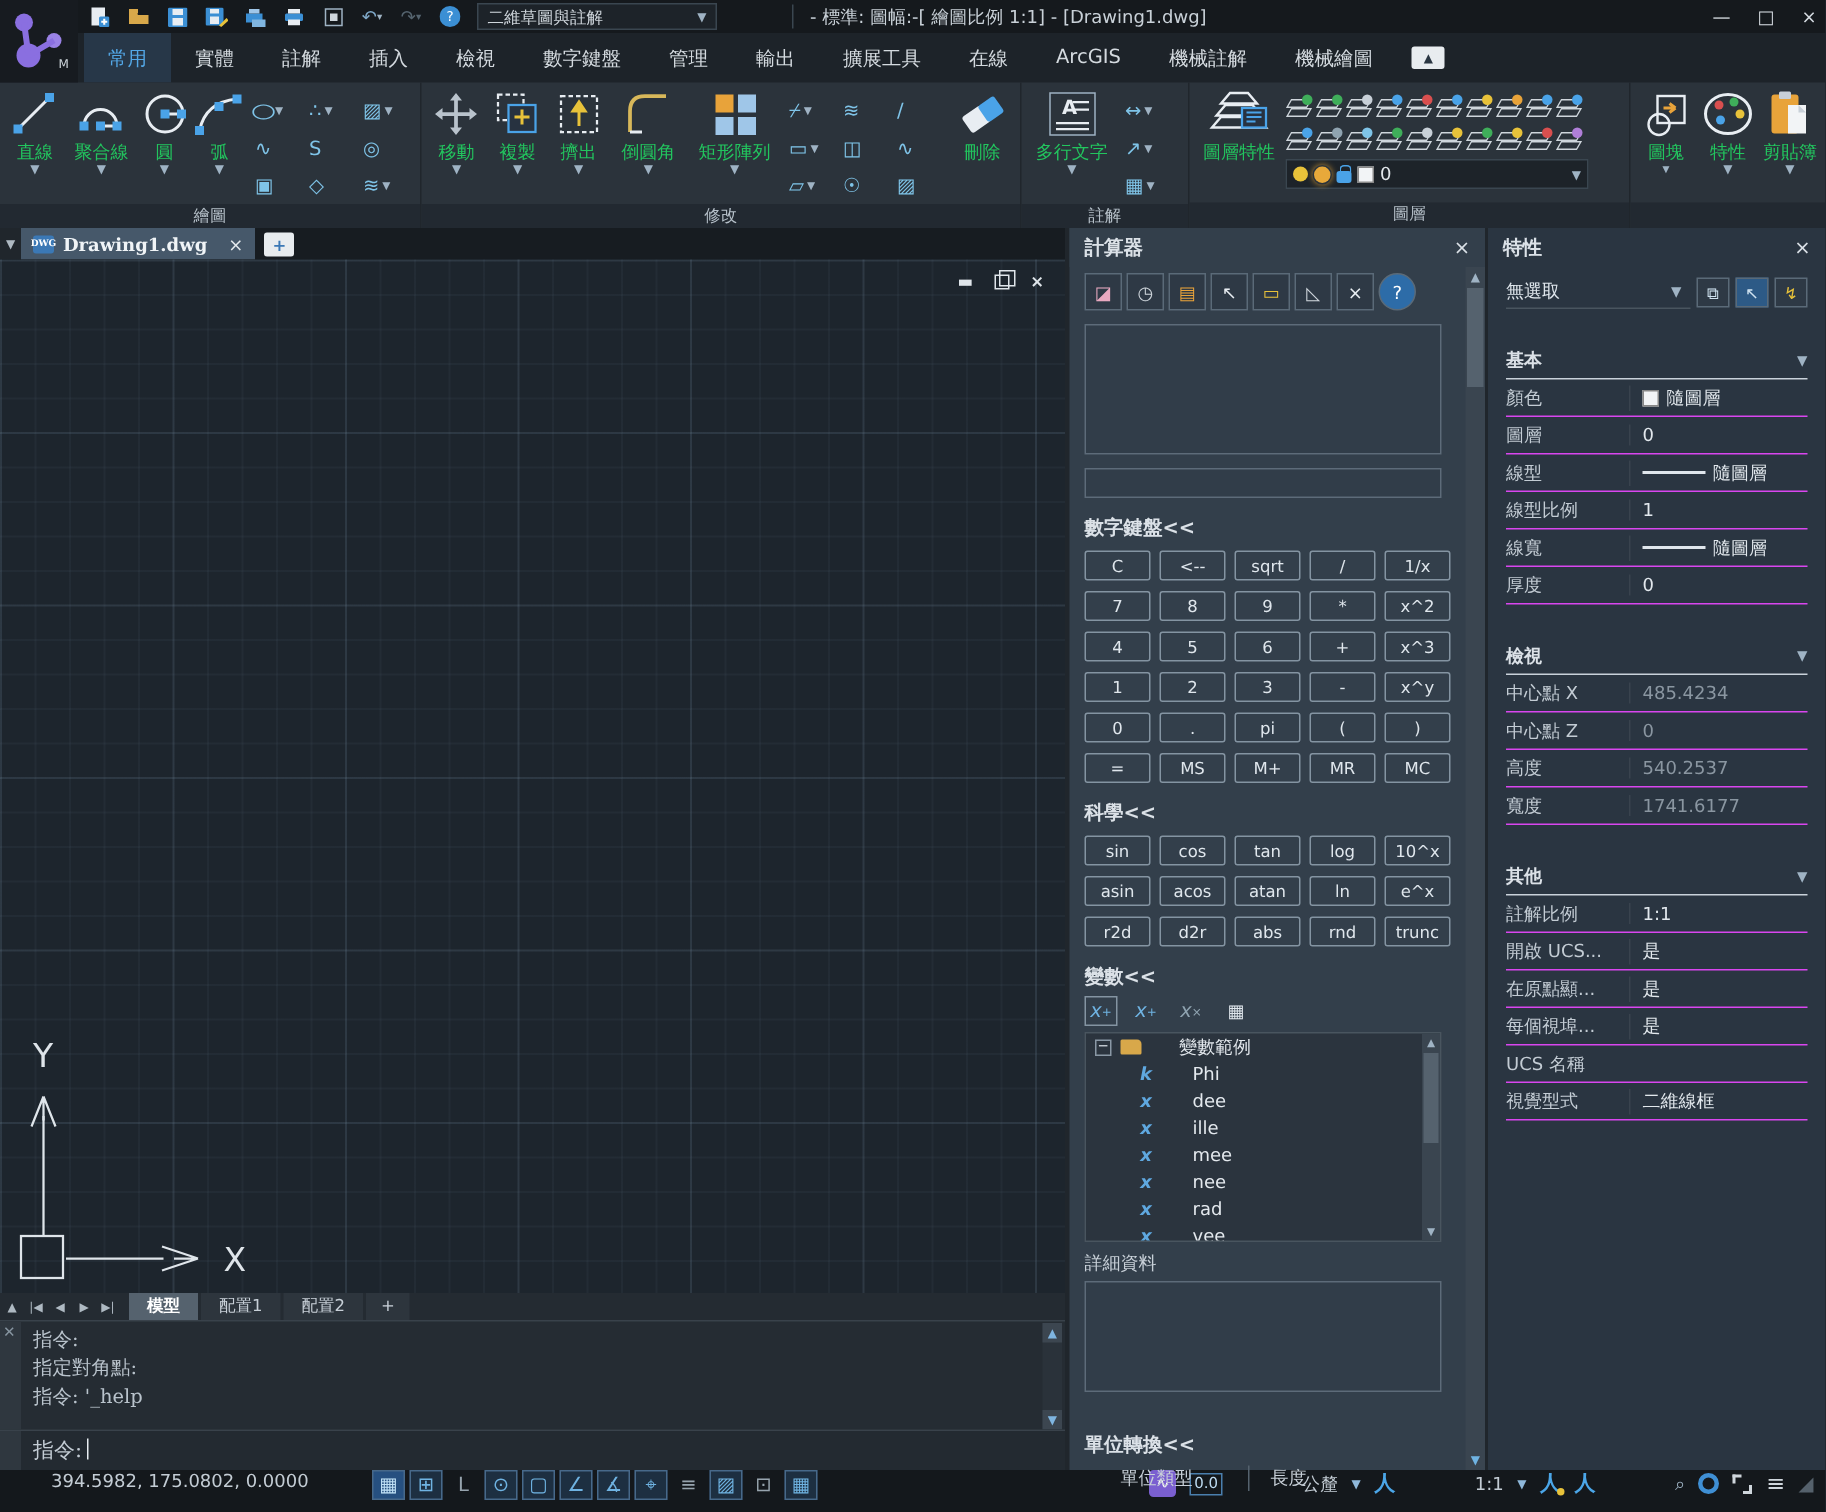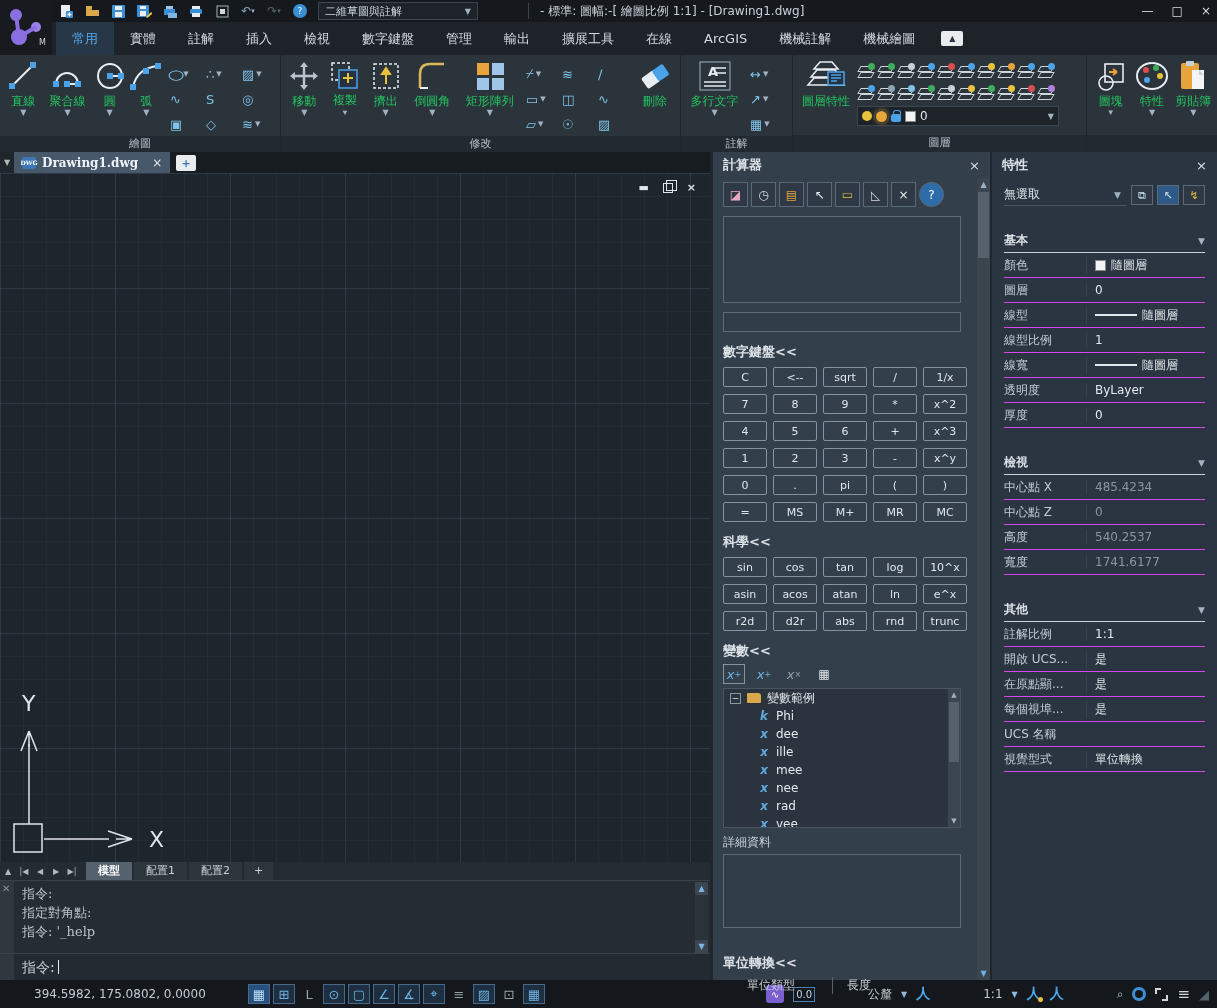--- a/index.html
+++ b/index.html
@@ -84,21 +84,21 @@
   #cmdhist .gx { position:absolute; left:2px; top:2px; color:#8795a1; font-size:10px; }
   .cmdline { margin-left:22px; font-size:13px; color:#b9c3cc; line-height:19px; font-family:"DejaVu Serif","Liberation Serif",serif; }
   .cscroll { position:absolute; right:2px; top:1px; width:13px; height:71px; background:#2a323a; }
   .cscroll .up, .cscroll .dn { position:absolute; left:0; width:13px; height:13px; background:#3c4document; background:#3c4650; color:#7fb5e0; font-size:8px; text-align:center; line-height:13px; }
   .cscroll .up { top:0; } .cscroll .dn { bottom:0; }
   #cmdinput { position:absolute; left:0; top:953px; width:710px; height:27px; background:#232a31; border-top:1px solid #39424b; }
   #cmdinput .prompt { margin-left:22px; font-size:14px; color:#c3ccd4; line-height:26px; font-family:"DejaVu Serif","Liberation Serif",serif; }
   .caret { display:inline-block; width:1px; height:14px; background:#e8edf2; vertical-align:-2px; margin-left:3px; }
 
   
-  #statusbar { position:absolute; left:0; top:980px; width:1217px; height:28px; background:#14181c; display:flex; align-items:center; }
+  #statusbar { position:absolute; left:0; top:980px; width:1217px; height:28px; background:#14181c; display:flex; align-items:flex-start; }
   #coords { margin-left:34px; font-size:12px; color:#c3ccd4; width:200px; }
   .stoggles { display:flex; gap:3px; margin-left:14px; align-items:center; }
   .stog { width:22px; height:20px; display:flex; align-items:center; justify-content:center; font-size:13px; color:#6fb3e2; }
   .stog.on { border:1px solid #47698a; background:#1d2f41; }
   .stog.onfill { border:1px solid #47698a; background:#265080; color:#bfe0f5; }
   .stog.off { color:#97a4ae; }
   .sright { margin-left:auto; display:flex; align-items:center; gap:9px; padding-right:8px; }
   .sright .txt { font-size:12px; color:#c3ccd4;margin-left:44px; }
   .sright .car { font-size:8px; color:#8fb8da; }
   .slogo { width:18px; height:18px; background:#7a5fd0; border-radius:3px; color:#fff; font-size:10px; display:flex; align-items:center; justify-content:center; }
@@ -132,21 +132,21 @@
   .vartools { display:flex; gap:8px; margin-top:4px; align-items:center; }
   .vt { font-size:13px; color:#6fb3e2; font-style:italic; width:22px; height:20px; display:flex; align-items:center; justify-content:center; }
   .vt.sel { border:1px solid #8494a2; }
   .vt sup { font-size:8px; font-style:normal; }
   .vt.gridic { font-style:normal; color:#dfe6ec; font-size:12px; }
   .vartree { margin-top:4px; height:140px; background:#2b343e; border:1px solid #49555f; position:relative; overflow:hidden; }
   .vrow { display:flex; align-items:center; gap:6px; height:18px; font-size:12px; color:#dfe6ec; padding-left:6px; }
   .vrow .minus { width:11px; height:11px; border:1px solid #8a98a5; font-size:9px; line-height:9px; text-align:center; color:#dfe6ec; background:#2b343e; }
   .vrow .folder { width:14px; height:10px; background:#d8a84a; border-radius:1px 3px 1px 1px; position:relative; }
   .vrow .vtype { color:#5fa8e0; font-style:italic; width:12px; text-align:center; font-weight:bold; }
-  .vrow .vname { color:#e4e9ee; }
+  .vrow .vname { color:#e4e9ee;margin-left:19px; }
   .vrow.child { padding-left:34px; }
   .vscroll { position:absolute; right:0; top:0; width:12px; height:100%; background:#3a4550; }
   .vscroll .up,.vscroll .dn { position:absolute; width:12px; height:12px; font-size:7px; color:#9fb3c4; text-align:center; line-height:12px; }
   .vscroll .up{top:0;} .vscroll .dn{bottom:0;}
   .vscroll .thumb { position:absolute; top:13px; left:1px; width:10px; height:60px; background:#55626e; }
   .dtl-label { margin-top:6px; font-size:12px; color:#c8d0d8; }
   .dtlbox { margin-top:3px; height:74px; border:1px solid #5d6b79; background:#313d49; }
   .unit-cols { display:flex; margin-top:5px; font-size:12px; color:#c8d0d8; }
   .unit-cols .c1 { width:110px; padding-left:24px; border-right:1px solid #55626e; }
   .unit-cols .c2 { padding-left:14px; }
@@ -362,21 +362,21 @@
     <div class="rpanel" style="width:400px;">
       <div class="pbody">
         <div class="bigbtn" style="width:46px;">
           <svg width="32" height="32">
               <path d="M16 2 L20 7 H12 Z M16 30 L12 25 H20 Z M2 16 L7 12 V20 Z M30 16 L25 20 V12 Z" fill="#b9c3cc"></path>
               <path d="M16 6v20 M6 16h20" stroke="#b9c3cc" stroke-width="2.5"></path>
             </svg>
           <span class="blabel">移動</span>
             <span class="car">▼</span>
         </div>
-        <div class="bigbtn" style="width:46px;font-family:Liberation Mono, monospace;">
+        <div class="bigbtn" style="width:46px;">
           <svg width="32" height="32">
               <rect x="3" y="3" width="17" height="17" fill="none" stroke="#e8edf2" stroke-width="1.5" stroke-dasharray="3 2"></rect>
               <rect x="10" y="10" width="18" height="18" fill="#273240" stroke="#4aa3e8" stroke-width="1.5"></rect>
               <path d="M19 13v10 M14 18h10" stroke="#e8c23a" stroke-width="2"></path>
             </svg>
           <span class="blabel">複製</span>
             <span class="car">▼</span>
         </div>
         <div class="bigbtn" style="width:46px;">
           <svg width="32" height="32">
@@ -871,26 +871,20 @@
               </span>
             </div>
             <div class="prow">
               <span class="pl">線寬</span>
               <span class="pv">
                 <span class="lineseg"></span>
                 <span>隨圖層</span>
               </span>
             </div>
             <div class="prow">
-              <span class="pl">透明度</span>
-              <span class="pv">
-                <span>ByLayer</span>
-              </span>
-            </div>
-            <div class="prow">
               <span class="pl">厚度</span>
               <span class="pv">
                 <span>0</span>
               </span>
             </div>
           </div>
           <div class="psec">
             <div class="psec-h">檢視<span class="car">▼</span></div>
             <div class="prow">
               <span class="pl">中心點 X</span>
@@ -945,21 +939,21 @@
             </div>
             <div class="prow">
               <span class="pl">UCS 名稱</span>
               <span class="pv">
                 <span></span>
               </span>
             </div>
             <div class="prow">
               <span class="pl">視覺型式</span>
               <span class="pv">
-                <span>單位轉換</span>
+                <span>二維線框</span>
               </span>
             </div>
           </div>
         </div>
     </div>
   </div>
 
 </div>
 
 </body></html>

